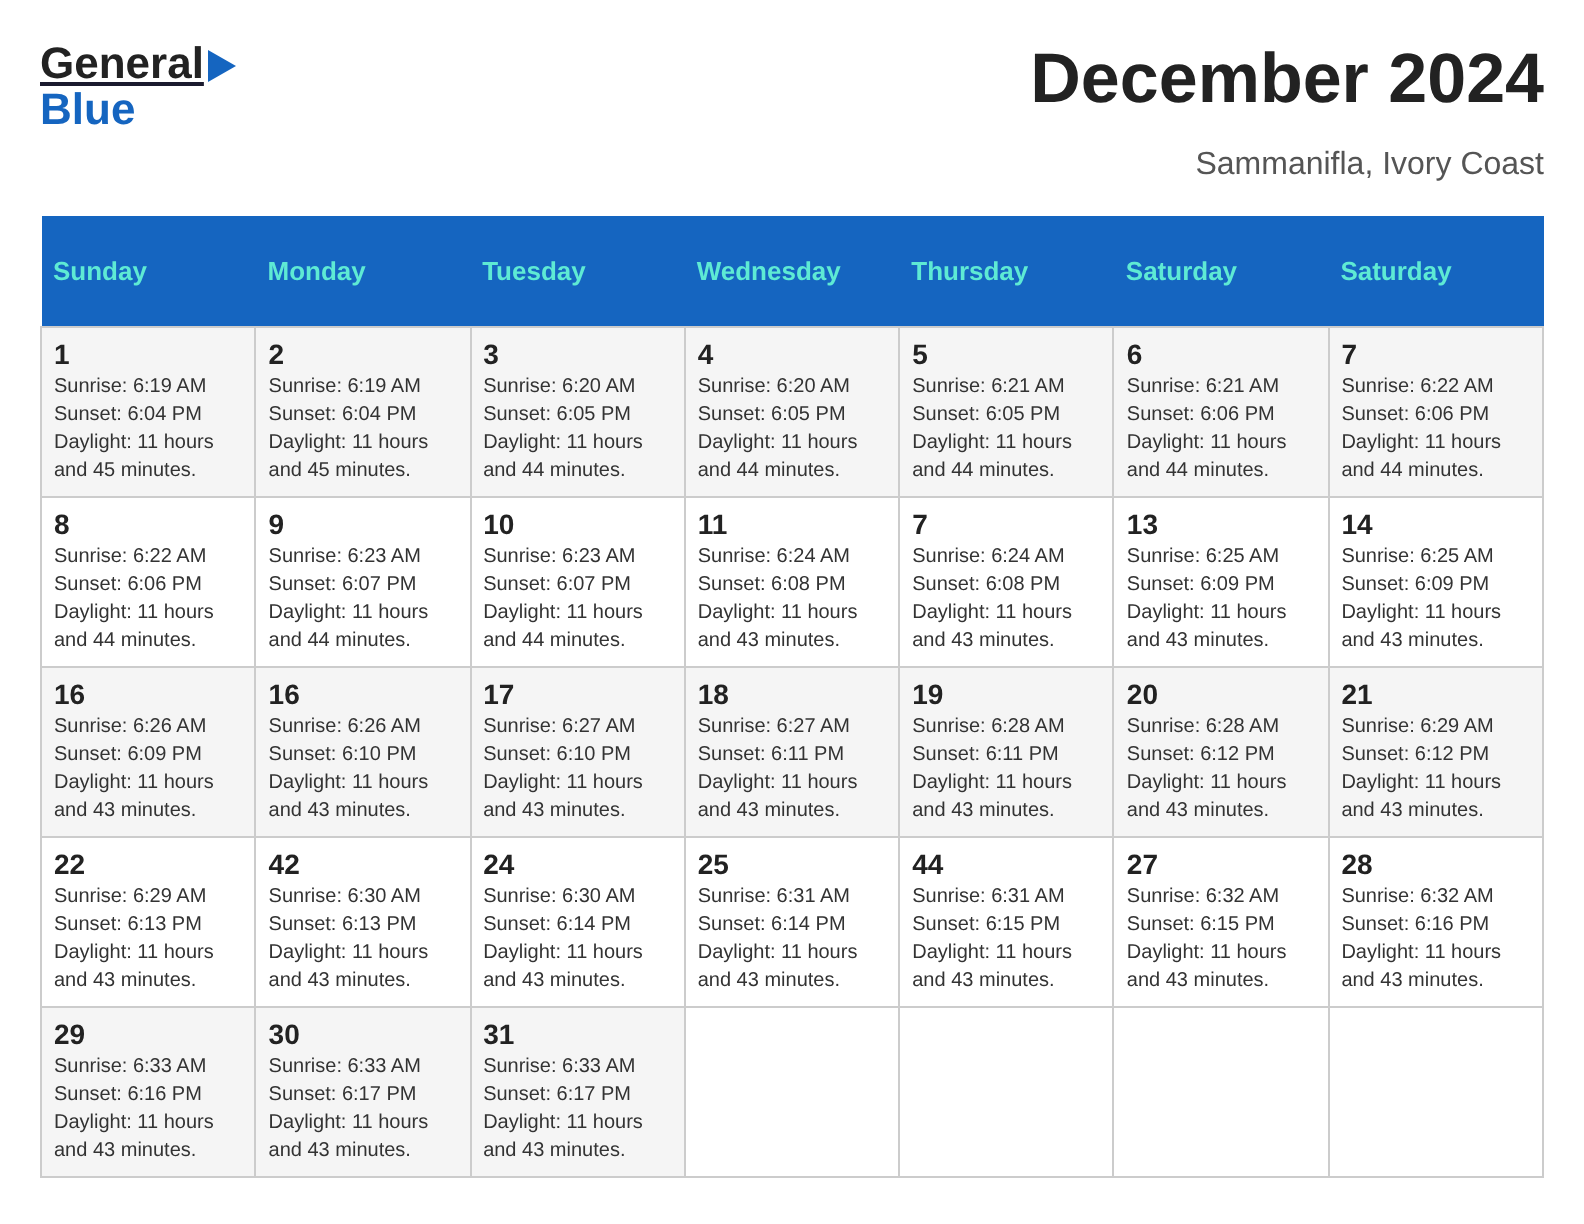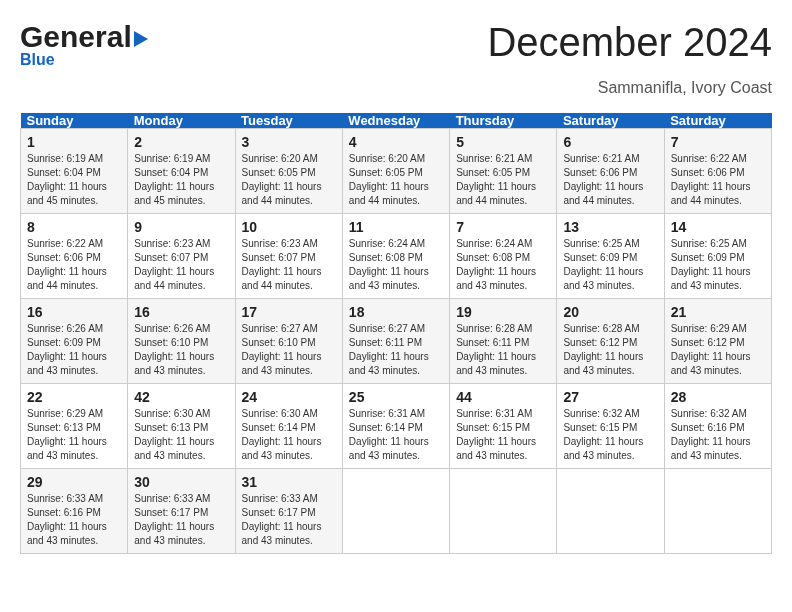--- a/index.html
+++ b/index.html
@@ -15,57 +15,58 @@
       justify-content: space-between;
       align-items: flex-start;
       margin-bottom: 16px;
     }
     .logo {
       display: flex;
       flex-direction: column;
       align-items: flex-start;
     }
     .logo-text {
-      font-size: 30px;
+      font-size: 22px;
       font-weight: bold;
       color: #1a1a2e;
       line-height: 1.1;
+      text-decoration: underline;
     }
     .logo-arrow {
       display: inline-block;
       width: 0;
       height: 0;
       border-top: 8px solid transparent;
       border-bottom: 8px solid transparent;
       border-left: 14px solid #1565c0;
       margin-left: 2px;
       vertical-align: middle;
     }
     .title-section {
       text-align: right;
     }
     .month-title {
-      font-size: 40px;
-      font-weight: normal;
+      font-size: 35px;
+      font-weight: bold;
       color: #222;
     }
     .location {
       font-size: 16px;
       color: #555;
       margin-top: 14px;
     }
     table {
       width: 100%;
       border-collapse: collapse;
       font-size: 11px;
     }
     thead tr th {
       background-color: #1565c0;
-      color: #ffffff;
-      padding: 0 6px;
+      color: #5eead4;
+      padding: 20px 6px;
       text-align: left;
       font-size: 13px;
       font-weight: bold;
     }
     tbody tr td {
       border: 1px solid #ccc;
       padding: 5px 6px;
       vertical-align: top;
       width: 14.28%;
       height: 80px;
@@ -96,21 +97,21 @@
 <body>
 
 <div class="header">
   <div class="logo">
     <div style="display:flex; align-items:center;">
       <span class="logo-text">
         <span style="color:#222">General</span><span class="logo-arrow"></span>
       </span>
     </div>
     <div style="display:flex; align-items:center; margin-top:-2px;">
-      <span style="font-size:16px; font-weight:bold; color:#1565c0;">Blue</span>
+      <span style="font-size:22px; font-weight:bold; color:#1565c0;">Blue</span>
     </div>
   </div>
   <div class="title-section">
     <div class="month-title">December 2024</div>
     <div class="location">Sammanifla, Ivory Coast</div>
   </div>
 </div>
 
 <table>
   <thead>

